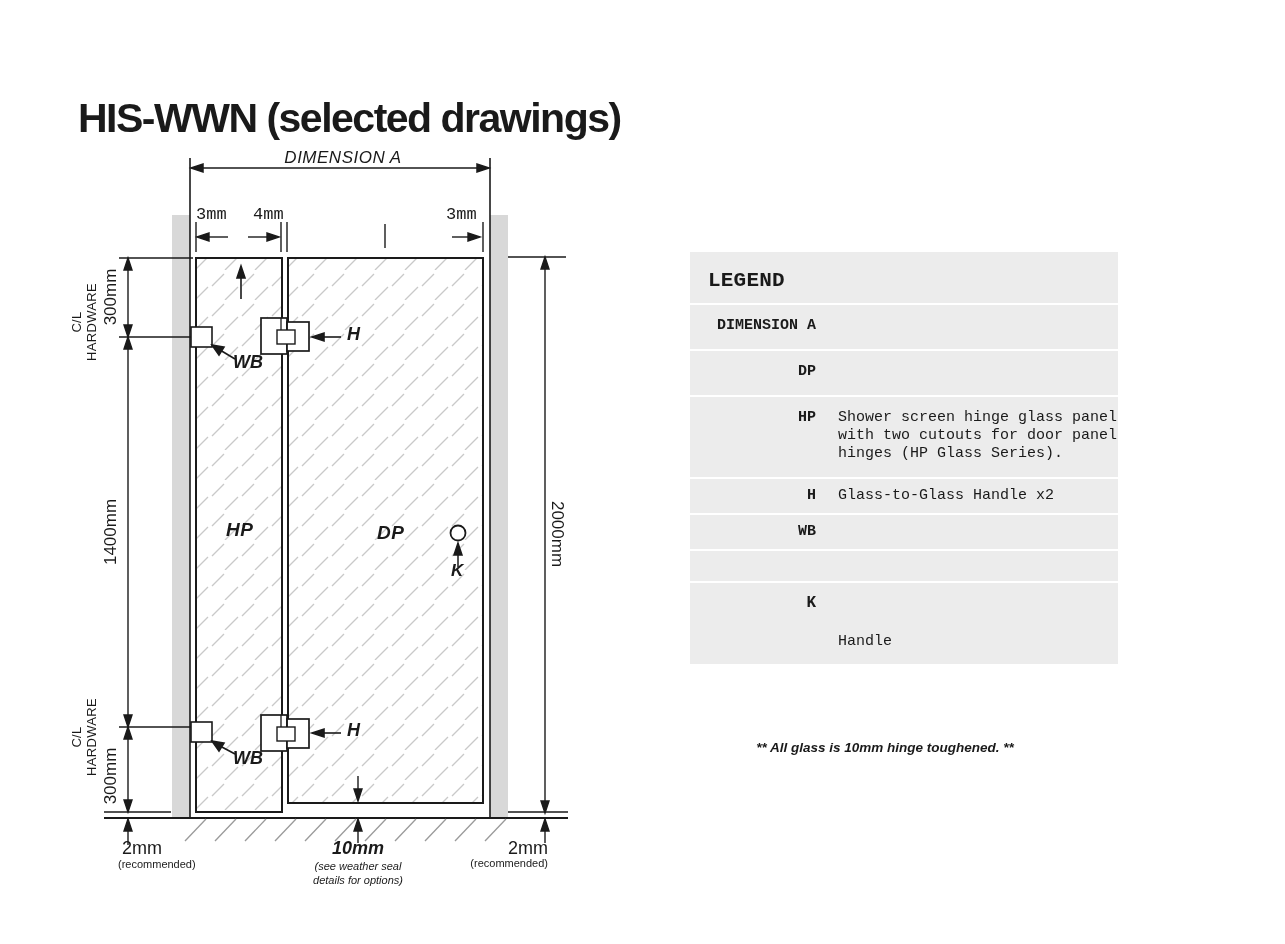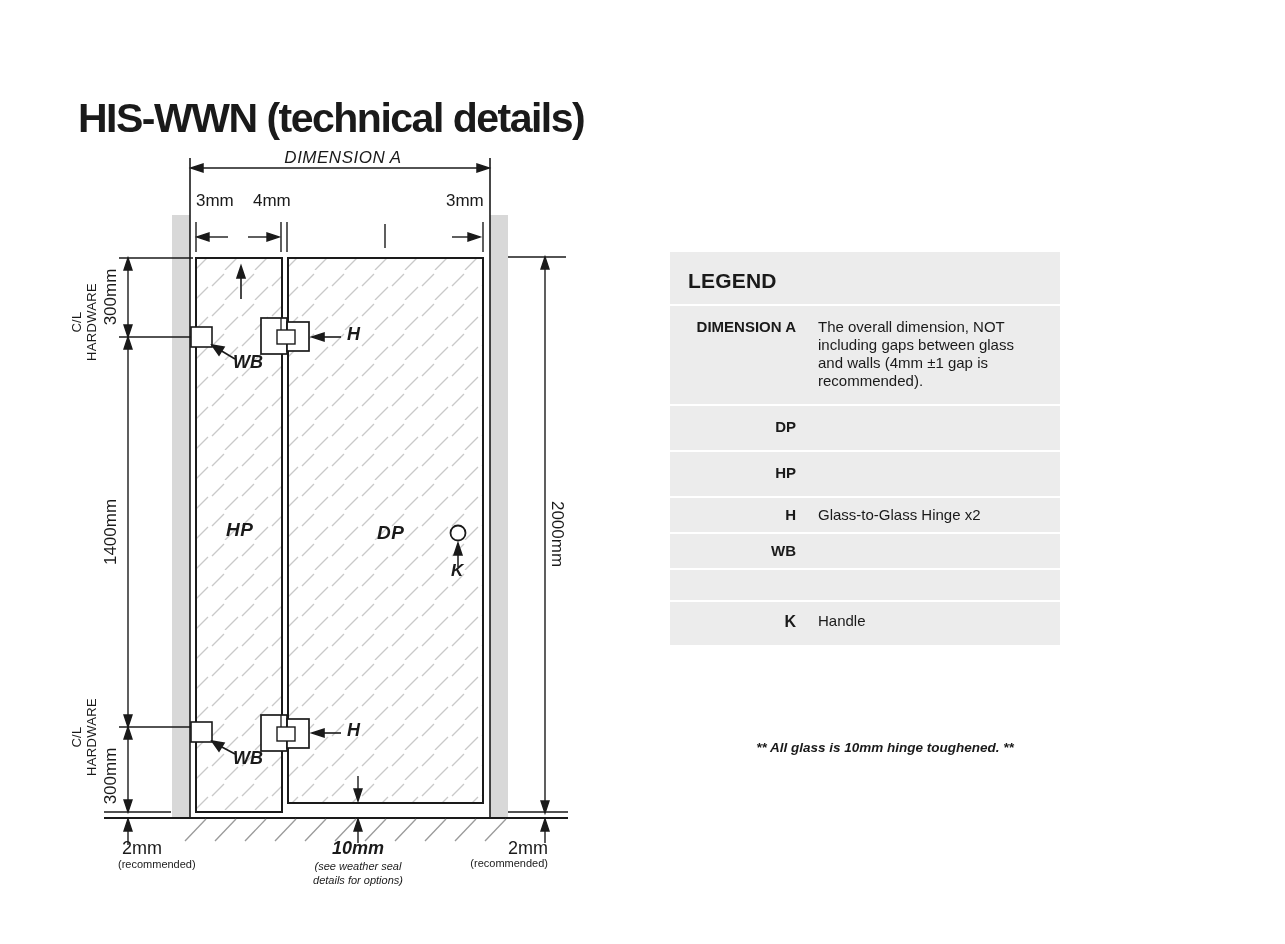--- a/index.html
+++ b/index.html
@@ -10,54 +10,54 @@
     --floor-hatch:#9a9a9a;
   }
   html,body{margin:0;padding:0;background:#fff;}
   .page{position:relative;width:1285px;height:944px;background:#fff;overflow:hidden;
         font-family:"Liberation Sans","DejaVu Sans",sans-serif;color:var(--line);}
   .page-title{position:absolute;left:78px;top:68px;font-size:41px;font-weight:bold;
         letter-spacing:-1.5px;white-space:nowrap;}
   svg{position:absolute;left:0;top:0;}
   .lbl{position:absolute;white-space:nowrap;line-height:1.1;}
   .dim-a{left:343px;top:149px;transform:translateX(-50%);font-style:italic;font-size:17px;letter-spacing:.5px;}
-  .gap{font-size:17px;top:192px;}
+  .gap{font-size:17px;top:206px;font-family:Liberation Mono, monospace;}
   .rot{transform:translate(-50%,-50%) rotate(-90deg);font-size:17px;}
   .rot-cw{transform:translate(-50%,-50%) rotate(90deg);font-size:17px;}
   .clhw{font-size:13px;line-height:15px;text-align:center;white-space:pre-line;letter-spacing:.3px;}
   .panel-lbl{font-style:italic;font-weight:bold;font-size:19px;letter-spacing:.5px;}
   .part-lbl{font-style:italic;font-weight:bold;font-size:18px;}
   .mm-big{font-size:18px;}
   .mm-note{font-size:11px;}
   .mm-center{font-style:italic;font-weight:bold;text-align:center;transform:translateX(-50%);}
   .note-center{font-style:italic;font-weight:normal;text-align:center;transform:translateX(-50%);
         white-space:pre-line;line-height:14px;}
   .right-align{text-align:right;}
 
-  .legend{position:absolute;left:670px;top:252px;width:390px;background:var(--legend-bg);}
+  .legend{position:absolute;left:690px;top:252px;width:428px;background:var(--legend-bg);font-family:Liberation Mono, monospace;}
   .legend-title{font-size:21px;font-weight:bold;padding:17px 0 11px 18px;letter-spacing:.2px;}
   .legend-div{height:2px;background:#ffffff;}
   .legend-row{display:flex;align-items:flex-start;}
   .legend-row .lab{flex:0 0 148px;box-sizing:border-box;padding-right:22px;text-align:right;
         font-weight:bold;font-size:15px;line-height:18px;}
   .legend-row .desc{font-size:15px;line-height:18px;white-space:pre-line;}
   .row-pad-lg{padding:12px 0 14px 0;}
   .row-pad-sm{padding:8px 0 8px 0;}
   .row-spacer{height:30px;}
   .desc-nowrap{white-space:nowrap;}
-  .desc-lg{font-size:16.5px;line-height:20px;}
+  .desc-lg{font-size:16.5px;line-height:20px;margin-top:40px;}
   .footnote{position:absolute;left:885px;top:740px;transform:translateX(-50%);
         font-style:italic;font-weight:600;font-size:13.5px;white-space:nowrap;}
 </style>
 </head>
 <body>
 
 <div class="page">
 
-  <h1 class="page-title">HIS-WWN (technical details)</h1>
+  <h1 class="page-title">HIS-WWN (selected drawings)</h1>
 
   <svg width="1285" height="944" viewBox="0 0 1285 944">
     <defs>
       <pattern id="glassHatch" patternUnits="userSpaceOnUse" width="30" height="30">
         <path d="M2,16 L14,4 M15,30 L28,17" stroke="#c9c9c9" stroke-width="1.4" fill="none"></path>
       </pattern>
     </defs>
 
     <rect x="172" y="215" width="18" height="603" fill="#d8d8d8"></rect>
     <rect x="490" y="215" width="18" height="603" fill="#d8d8d8"></rect>
@@ -208,40 +208,39 @@
 details for options)</div>
   <div class="lbl mm-big right-align" style="left:460px;top:839px;width:88px;">2mm</div>
   <div class="lbl mm-note right-align" style="left:440px;top:857px;width:108px;">(recommended)</div>
 
   <div class="legend">
     <div class="legend-title">LEGEND</div>
     <div class="legend-div"></div>
 
     <div class="legend-row row-pad-lg">
       <div class="lab">DIMENSION A</div>
-      <div class="desc">The overall dimension, NOT
-including gaps between glass
-and walls (4mm ±1 gap is
-recommended).</div>
     </div>
     <div class="legend-div"></div>
 
     <div class="legend-row row-pad-lg">
       <div class="lab">DP</div>
     </div>
     <div class="legend-div"></div>
 
     <div class="legend-row row-pad-lg">
       <div class="lab">HP</div>
+      <div class="desc">Shower screen hinge glass panel
+with two cutouts for door panel
+hinges (HP Glass Series).</div>
     </div>
     <div class="legend-div"></div>
 
     <div class="legend-row row-pad-sm">
       <div class="lab">H</div>
-      <div class="desc">Glass-to-Glass Hinge x2</div>
+      <div class="desc">Glass-to-Glass Handle x2</div>
     </div>
     <div class="legend-div"></div>
 
     <div class="legend-row row-pad-sm">
       <div class="lab">WB</div>
     </div>
     <div class="legend-div"></div>
 
     <div class="legend-row row-spacer">
       <div class="lab"></div>

